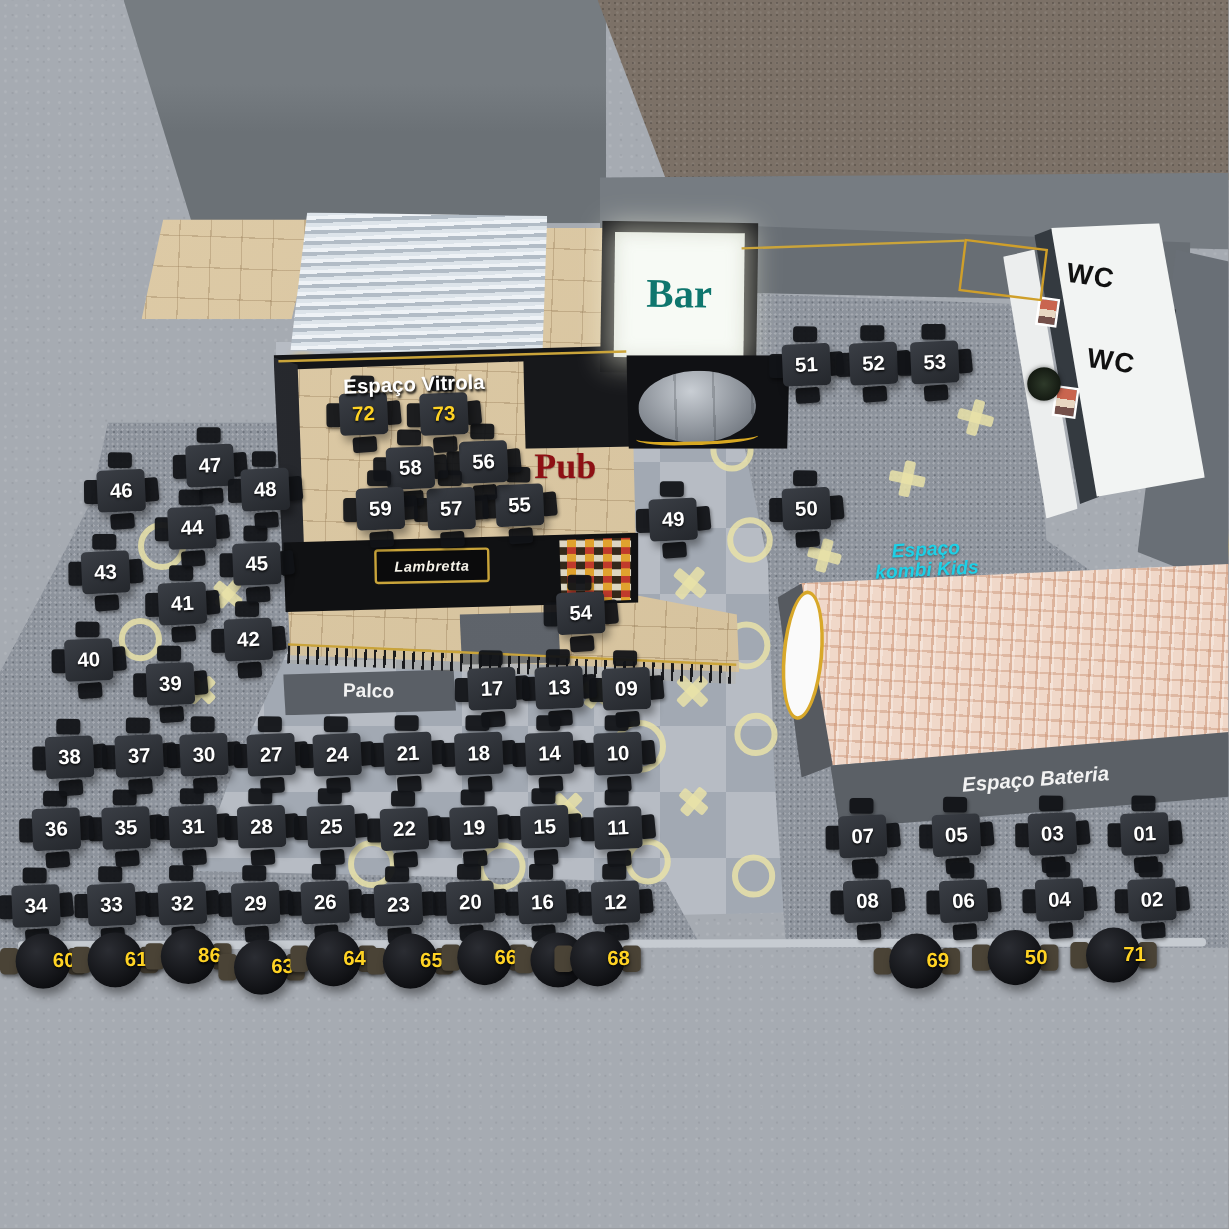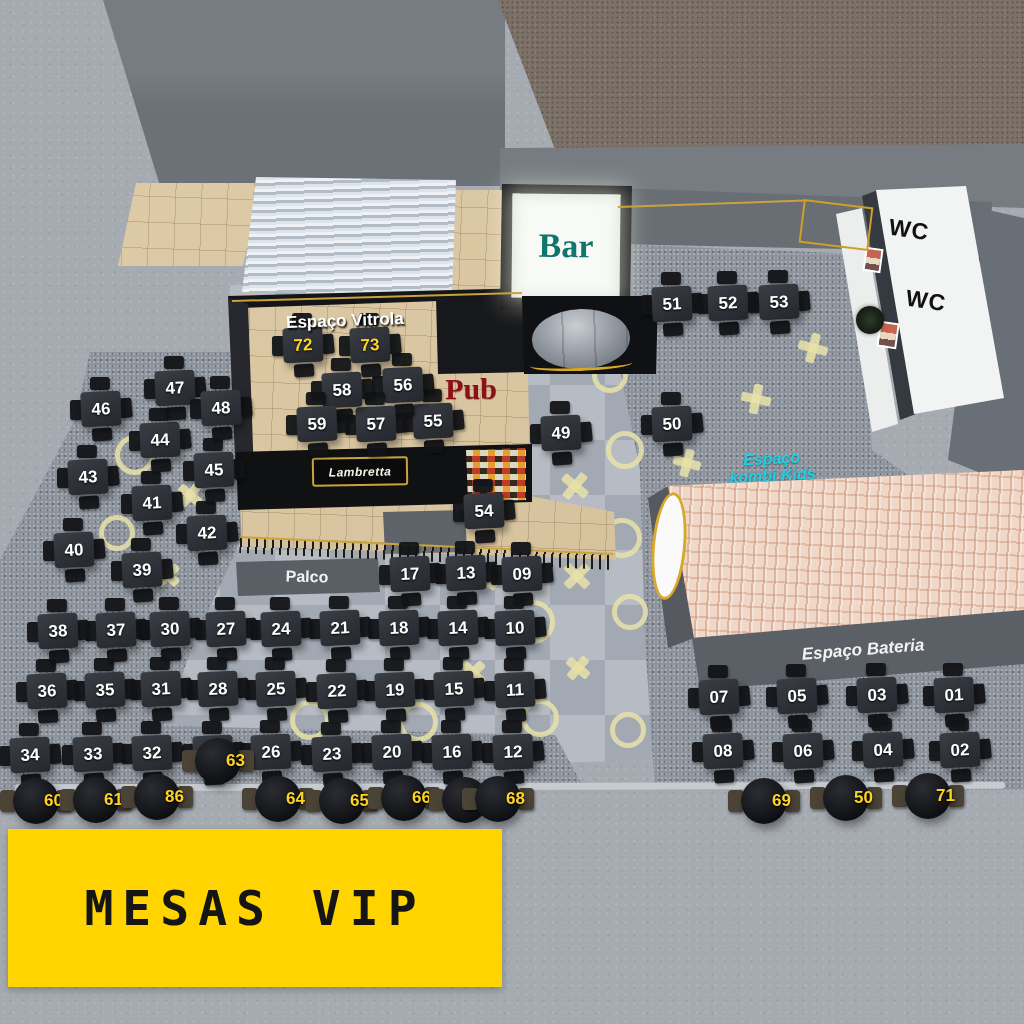--- a/index.html
+++ b/index.html
@@ -846,21 +846,21 @@
           <span class="num">61</span>
         </div>
       </div>
       <div class="vip" style="left: 157px; top: 797px;">
         <div class="chair ch-l"></div>
         <div class="chair ch-r"></div>
         <div class="disc">
           <span class="num">86</span>
         </div>
       </div>
-      <div class="vip" style="left: 218px; top: 761px;">
+      <div class="vip" style="left: 218px; top: 806px;">
         <div class="chair ch-l"></div>
         <div class="chair ch-r"></div>
         <div class="disc">
           <span class="num">63</span>
         </div>
       </div>
       <div class="vip" style="left: 278px; top: 799px;">
         <div class="chair ch-l"></div>
         <div class="chair ch-r"></div>
         <div class="disc">
@@ -911,16 +911,13 @@
       </div>
       <div class="vip" style="left: 928px; top: 796px;">
         <div class="chair ch-l"></div>
         <div class="chair ch-r"></div>
         <div class="disc">
           <span class="num">71</span>
         </div>
       </div>
     </div>
 
-  <div class="banner">
-    <span>MESAS VIP</span>
-  </div>
 </div>
 
 </body></html>

